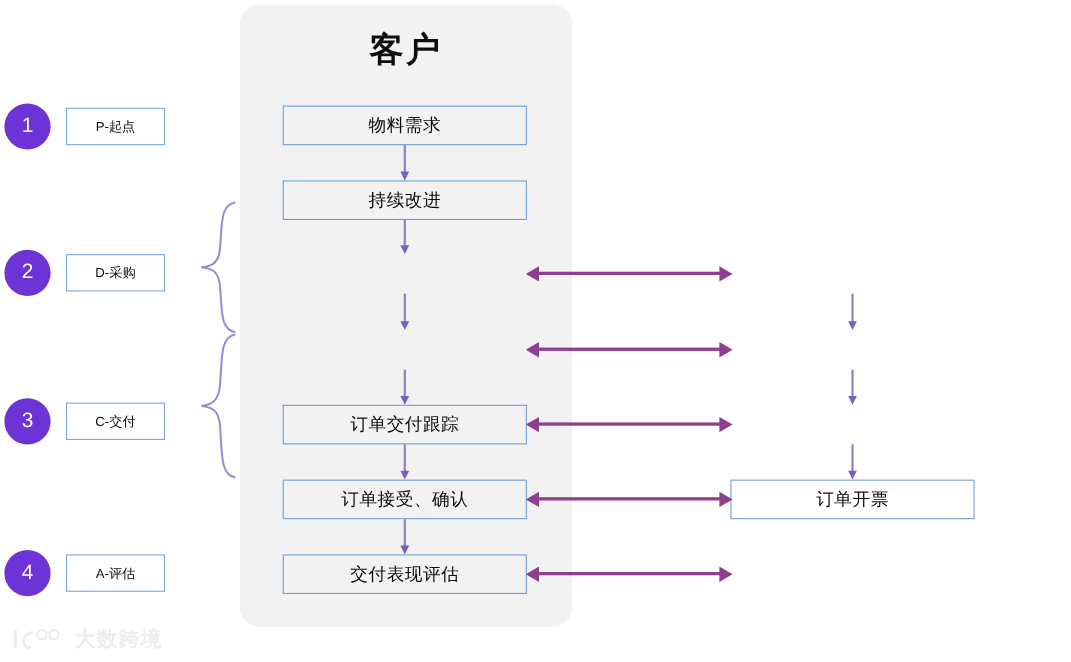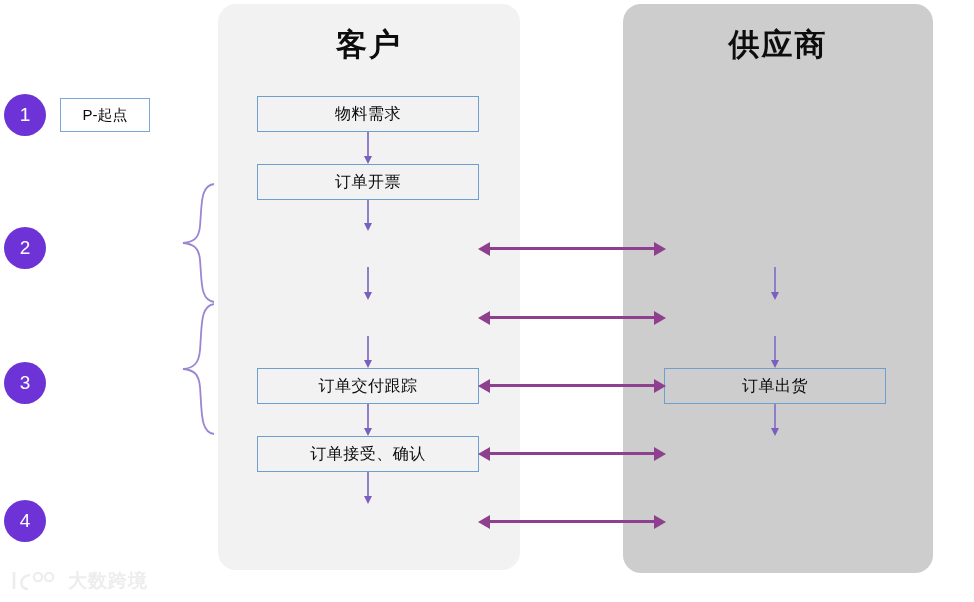--- a/index.html
+++ b/index.html
@@ -136,21 +136,21 @@
     position: absolute;
     box-sizing: border-box;
     left: 60px;
     width: 90px;
     height: 34px;
     border: 1px solid #7ba7d7;
     background: #ffffff;
     display: flex;
     align-items: center;
     justify-content: center;
-    font-size: 15px;
+    font-size: 12px;
     color: #0a0a0a;
   }
 
   
   .brace { position: absolute; left: 180px; }
 
   
   #watermark {
     position: absolute;
     left: 8px;
@@ -169,46 +169,47 @@
   }
 </style>
 </head>
 <body>
 
 <div id="canvas">
 
   <div class="lane" id="lane-customer">
     <div class="lane-title">客户</div>
   </div>
-  <div class="lane" id="lane-supplier">
-    <div class="lane-title">供应商</div>
-  </div>
 
   <div class="stage-num" style="top:94px">1</div>
   <div class="stage-label" style="top:98px">P-起点</div>
 
   <div class="stage-num" style="top:227px">2</div>
+  <div class="stage-label" style="top:231px">D-采购</div>
 
   <div class="stage-num" style="top:362px">3</div>
+  <div class="stage-label" style="top:366px">C-交付</div>
 
   <div class="stage-num" style="top:500px">4</div>
+  <div class="stage-label" style="top:504px">A-评估</div>
 
   <svg class="brace" style="top:182px" width="40" height="122">
     <path d="M34 2 C 20 4, 22 22, 20 44 C 19 56, 14 60, 3 61 C 14 62, 19 66, 20 78 C 22 100, 20 118, 34 120" fill="none" stroke="#9b86d4" stroke-width="1.8"></path>
   </svg>
   <svg class="brace" style="top:302px" width="40" height="134">
     <path d="M34 2 C 20 4, 22 24, 20 48 C 19 61, 14 66, 3 67 C 14 68, 19 72, 20 85 C 22 109, 20 130, 34 132" fill="none" stroke="#9b86d4" stroke-width="1.8"></path>
   </svg>
 
   <div class="pbox cust" style="top:96px">物料需求</div>
-  <div class="pbox cust" style="top:164px">订单开票</div>
+  <div class="pbox cust" style="top:164px">持续改进</div>
   <div class="pbox cust" style="top:436px">订单接受、确认</div>
   <div class="pbox cust" style="top:368px">订单交付跟踪</div>
-
-  <div class="pbox supp" style="top:368px">订单出货</div>
+  <div class="pbox cust" style="top:504px">交付表现评估</div>
+
+  <div class="pbox supp" style="top:436px">订单开票</div>
 
   <div class="vconn" style="left:363px; top:132px; height:32px">
     <div class="stem"></div>
       <div class="head"></div>
   </div>
   <div class="vconn" style="left:363px; top:200px; height:31px">
     <div class="stem"></div>
       <div class="head"></div>
   </div>
   <div class="vconn" style="left:363px; top:267px; height:33px">

